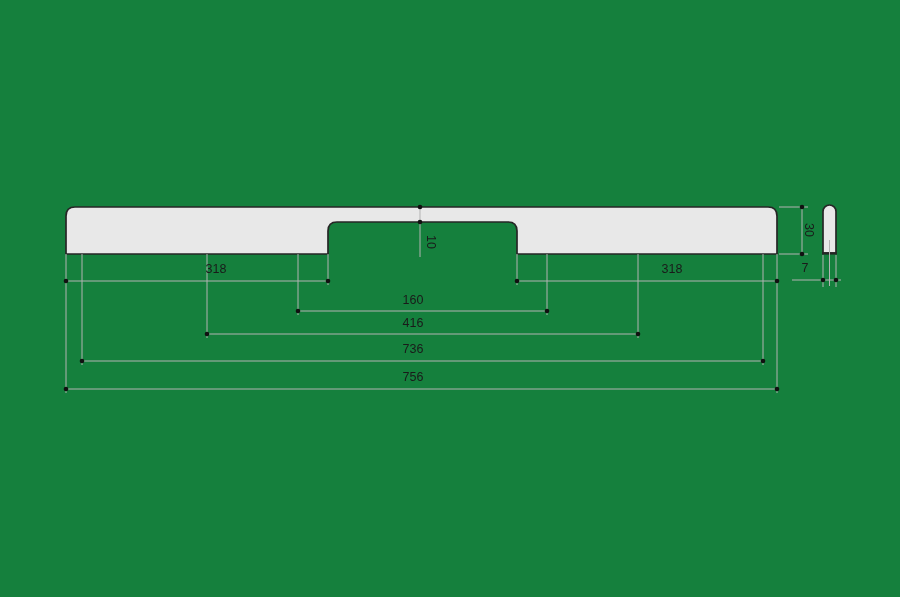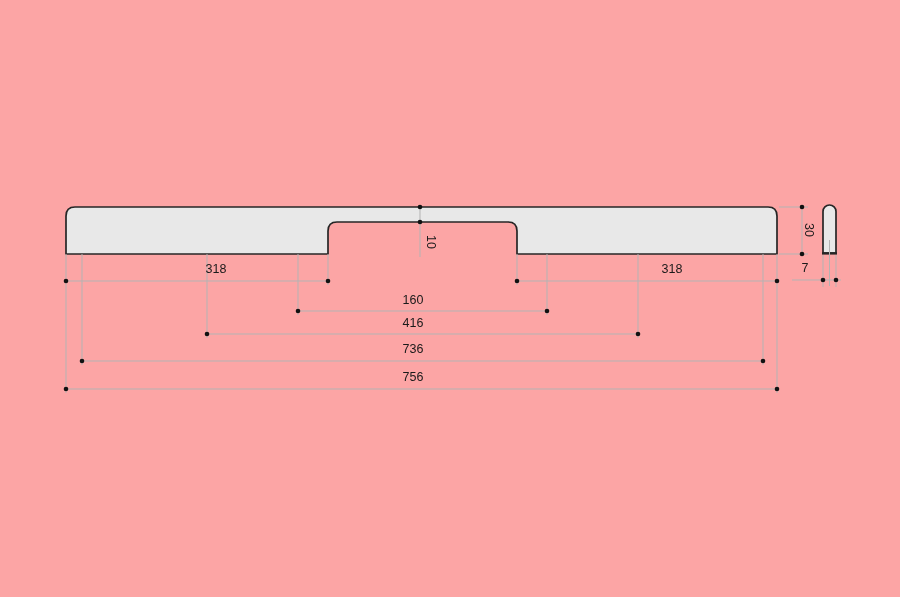--- a/index.html
+++ b/index.html
@@ -4,21 +4,21 @@
 <style>
   html, body {
     margin: 0;
     padding: 0;
     background: #ffffff;
   }
   .canvas {
     position: relative;
     width: 900px;
     height: 597px;
-    background: #fca5a5;
+    background: #15803d;
     overflow: hidden;
     font-family: "Liberation Sans", sans-serif;
   }
   svg { display: block; }
   .part-outline {
     stroke: #262626;
     stroke-width: 1.7;
     stroke-linejoin: round;
   }
   .thick-edge {

